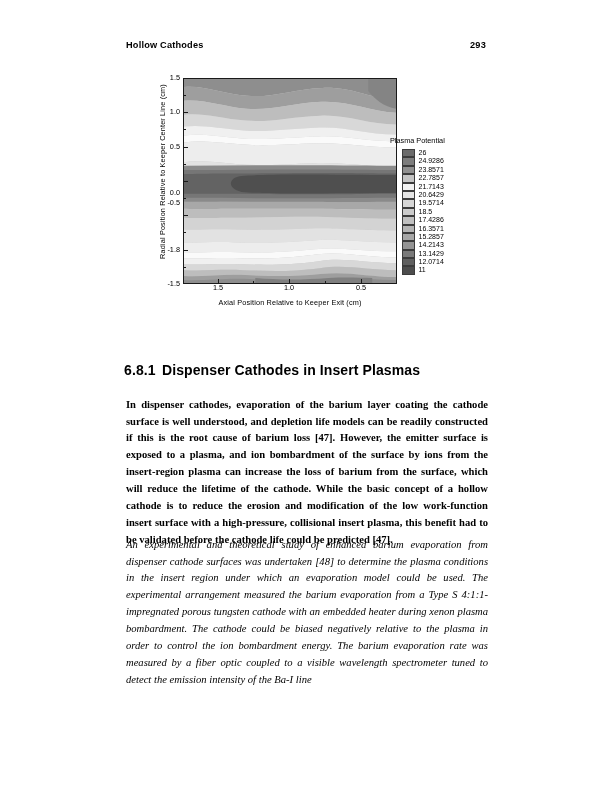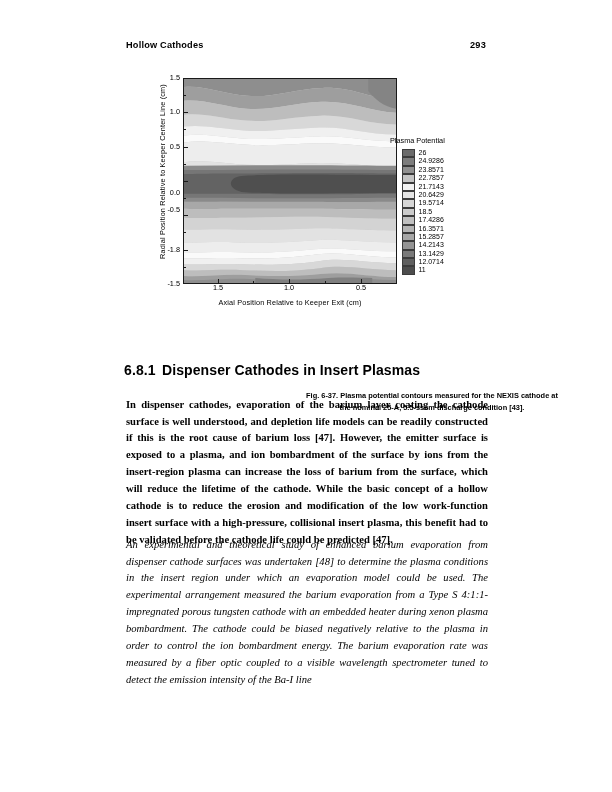--- a/index.html
+++ b/index.html
@@ -213,21 +213,21 @@
           </div>
         <div class="ytick-row" style="top:34.33px;">
             <div class="ytick-label">1.0</div>
           </div>
         <div class="ytick-row" style="top:68.67px;">
             <div class="ytick-label">0.5</div>
           </div>
         <div class="ytick-row" style="top:115px;">
             <div class="ytick-label">0.0</div>
           </div>
-        <div class="ytick-row" style="top:132px;">
+        <div class="ytick-row" style="top:125px;">
             <div class="ytick-label">-0.5</div>
           </div>
         <div class="ytick-row" style="top:171.67px;">
             <div class="ytick-label">-1.8</div>
           </div>
         <div class="ytick-row" style="top:206px;">
             <div class="ytick-label">-1.5</div>
           </div>
       </div>
 
@@ -383,24 +383,20 @@
             </div>
             <div class="legend-row">
               <div class="legend-swatch" style="background: rgb(77, 77, 77);"></div>
               <div class="legend-label">11</div>
             </div>
           </div>
       </div>
 
     </div>
 
-    <div class="caption">
-      <span>Fig. 6-37. Plasma potential contours measured for the NEXIS cathode at</span><br>
-      <span>the nominal 25-A, 5.5-sscm discharge condition [43].</span>
-    </div>
   </div>
 
   <div class="section-head">
     <span class="num">6.8.1</span><span>Dispenser Cathodes in Insert Plasmas</span>
   </div>
 
   <p class="body-text" id="para1">In dispenser cathodes, evaporation of the barium layer coating the cathode surface is well understood, and depletion life models can be readily constructed if this is the root cause of barium loss [47]. However, the emitter surface is exposed to a plasma, and ion bombardment of the surface by ions from the insert-region plasma can increase the loss of barium from the surface, which will reduce the lifetime of the cathode. While the basic concept of a hollow cathode is to reduce the erosion and modification of the low work-function insert surface with a high-pressure, collisional insert plasma, this benefit had to be validated before the cathode life could be predicted [47].</p>
   <p class="body-text" id="para2">An experimental and theoretical study of enhanced barium evaporation from dispenser cathode surfaces was undertaken [48] to determine the plasma conditions in the insert region under which an evaporation model could be used. The experimental arrangement measured the barium evaporation from a Type S 4:1:1-impregnated porous tungsten cathode with an embedded heater during xenon plasma bombardment. The cathode could be biased negatively relative to the plasma in order to control the ion bombardment energy. The barium evaporation rate was measured by a fiber optic coupled to a visible wavelength spectrometer tuned to detect the emission intensity of the Ba-I line</p>
 
 </div>

